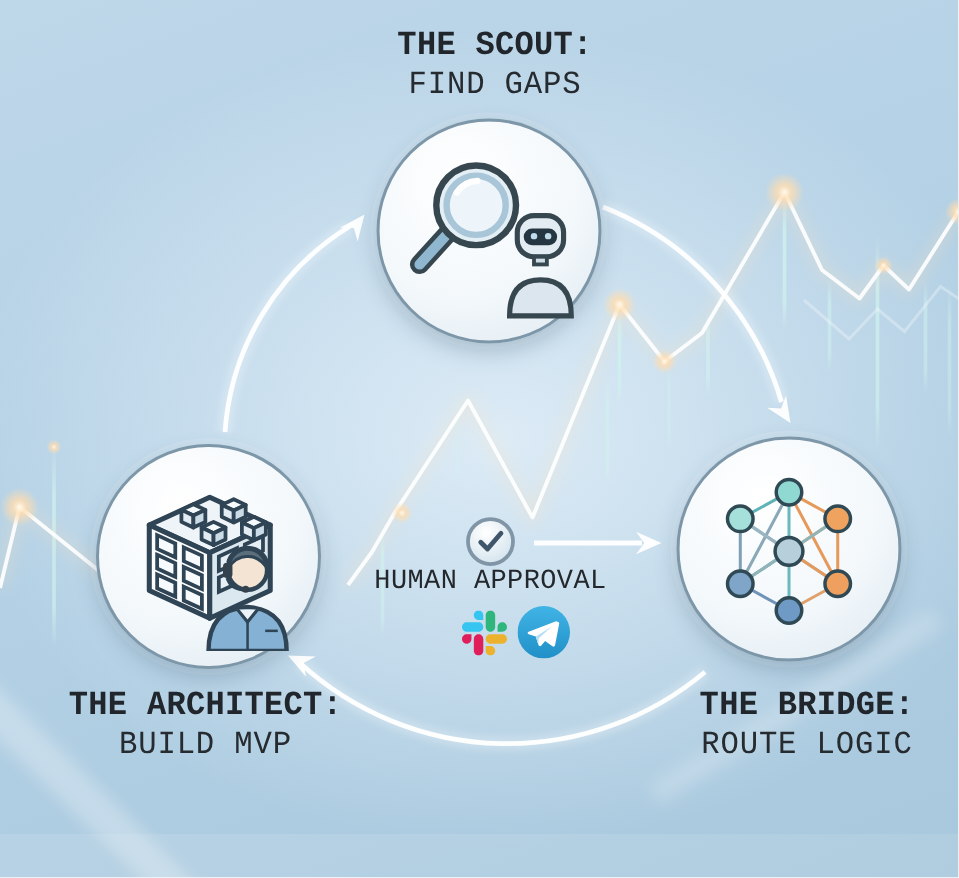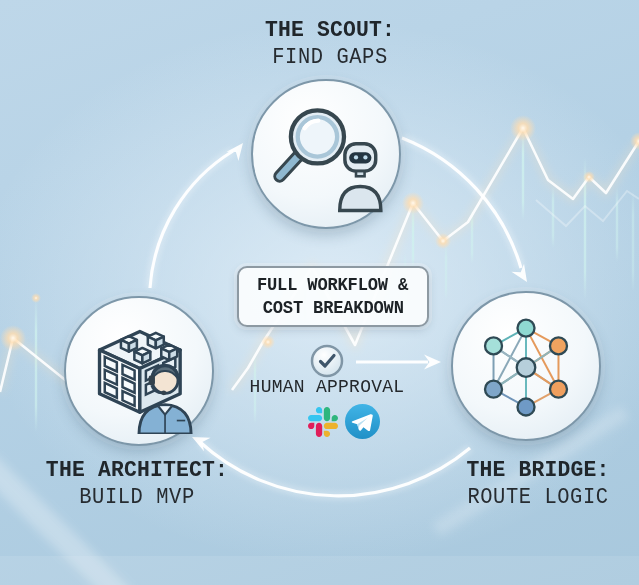--- a/index.html
+++ b/index.html
@@ -244,24 +244,20 @@
   </div>
   <div class="label architect">
     <div class="t">THE ARCHITECT:</div>
     <div class="s">BUILD MVP</div>
   </div>
   <div class="label bridge">
     <div class="t">THE BRIDGE:</div>
     <div class="s">ROUTE LOGIC</div>
   </div>
 
-  <div class="center-box">
-    <span>FULL WORKFLOW &amp;</span>
-    <span>COST BREAKDOWN</span>
-  </div>
 
   <svg class="check" viewBox="0 0 34 34">
     <defs>
       <radialGradient id="gradCheck" cx="0.4" cy="0.3" r="0.9">
         <stop offset="0" stop-color="#ffffff"></stop>
         <stop offset="1" stop-color="#cadeea"></stop>
       </radialGradient>
     </defs>
     <circle cx="17" cy="17" r="15" fill="url(#gradCheck)" stroke="#8096a6" stroke-width="2.5"></circle>
     <path d="M10.5 17.5 L15 22 L24 11.5" stroke="#3f566b" stroke-width="3.2" fill="none" stroke-linecap="round" stroke-linejoin="round"></path>

